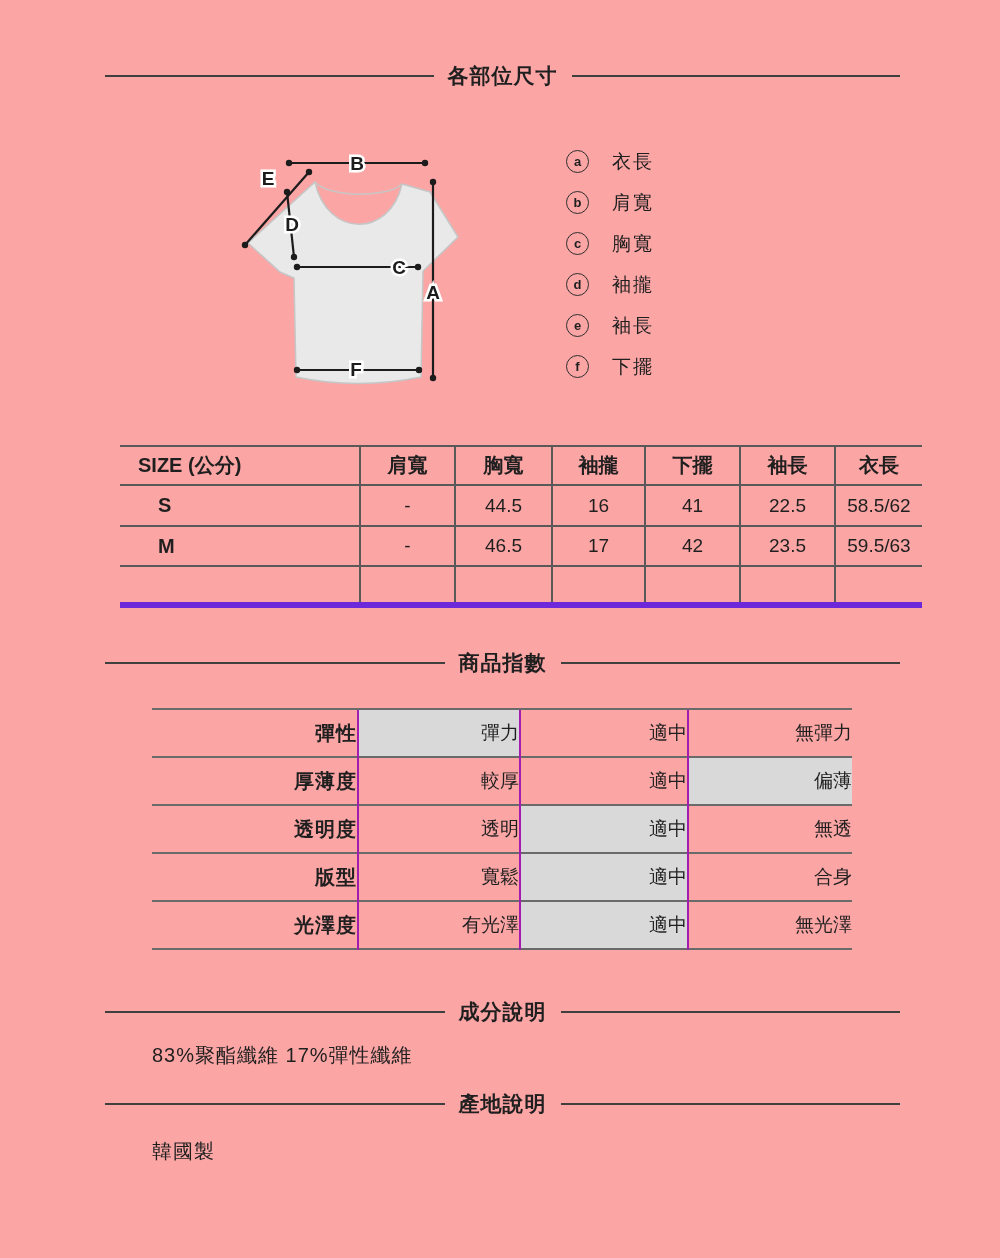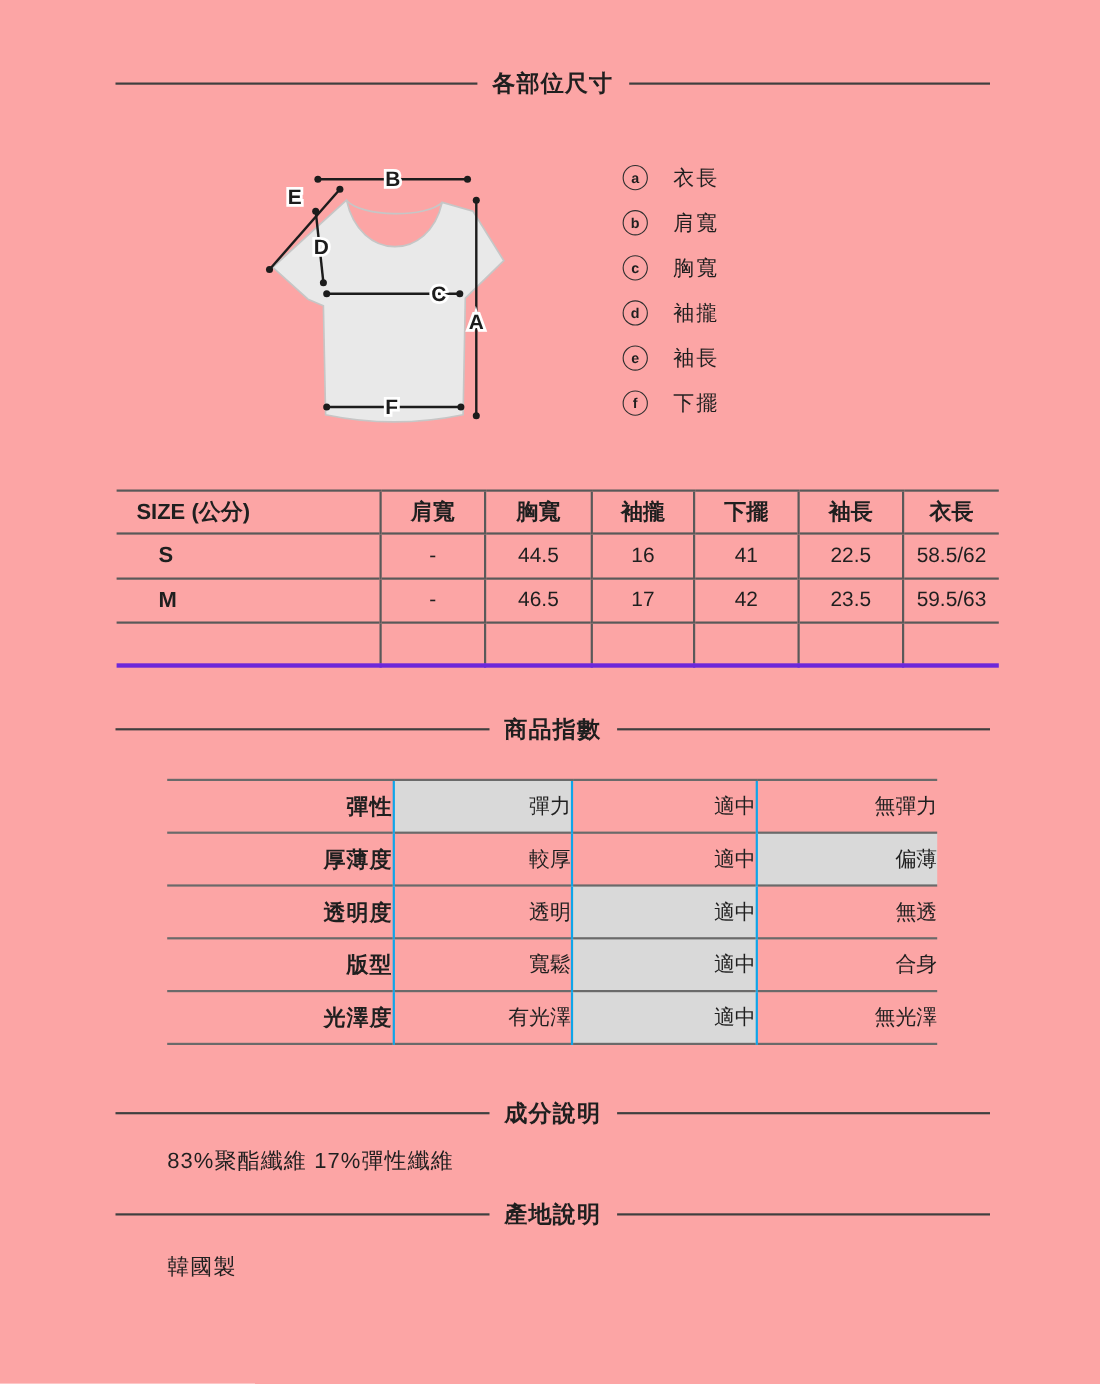--- a/index.html
+++ b/index.html
@@ -18,36 +18,36 @@
 
   
   .legend{position:absolute;left:566px;top:141px;}
   .legend-row{display:flex;align-items:center;height:41px;}
   .lg-circle{width:23px;height:23px;border:1.5px solid #2e2e2e;border-radius:50%;
     display:flex;align-items:center;justify-content:center;font-size:13px;font-weight:700;
     box-sizing:border-box;line-height:1;}
   .lg-label{margin-left:23px;font-size:19px;font-weight:500;letter-spacing:2px;}
 
   
-  .size-table{position:absolute;left:106px;top:445px;width:802px;border-collapse:collapse;
-    table-layout:fixed;border-bottom:4px solid #6d28d9;}
+  .size-table{position:absolute;left:120px;top:445px;width:802px;border-collapse:collapse;
+    table-layout:fixed;border-bottom:6px solid #6d28d9;}
   .size-table td{border-top:2px solid #595959;text-align:center;font-size:19px;padding:0;}
   .size-table td + td{border-left:2px solid #595959;}
   .size-table tr.h td{font-weight:700;font-size:20px;}
   .size-table td.first{text-align:left;padding-left:18px;}
   .size-table td.sz{text-align:left;padding-left:38px;font-weight:700;font-size:20px;}
   .size-table tr.h{height:39px;} .size-table tr.r1{height:41px;}
   .size-table tr.r2{height:40px;} .size-table tr.empty{height:39px;}
 
   
   .index-table{position:absolute;left:152px;top:708px;width:700px;border-collapse:collapse;
     table-layout:fixed;border-bottom:2px solid #6a6a6a;}
   .index-table tr{height:48px;}
   .index-table td{border-top:2px solid #6a6a6a;text-align:right;font-size:19px;padding:0;}
-  .index-table td + td{border-left:2px solid #0ea5e9;}
+  .index-table td + td{border-left:2px solid #a21caf;}
   .index-table td.lbl{font-weight:700;font-size:20px;letter-spacing:1px;}
   .index-table td.hl{background:#d9d9d9;}
 
   .note{position:absolute;left:152px;font-size:20px;font-weight:500;letter-spacing:1px;}
 </style>
 </head>
 <body>
 
 <div class="canvas">
 

